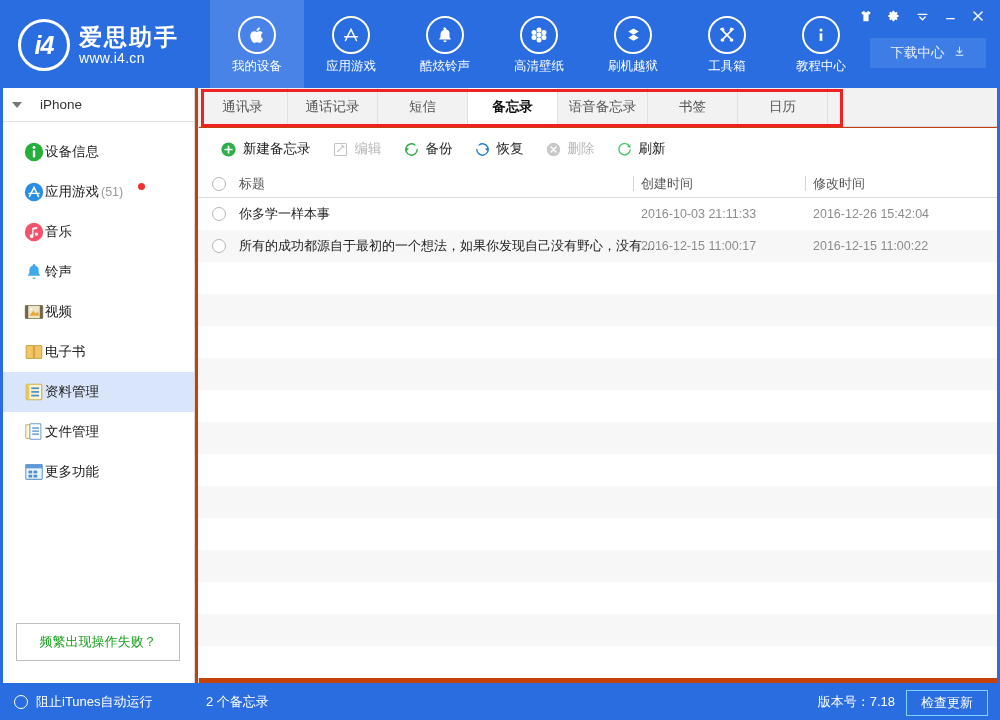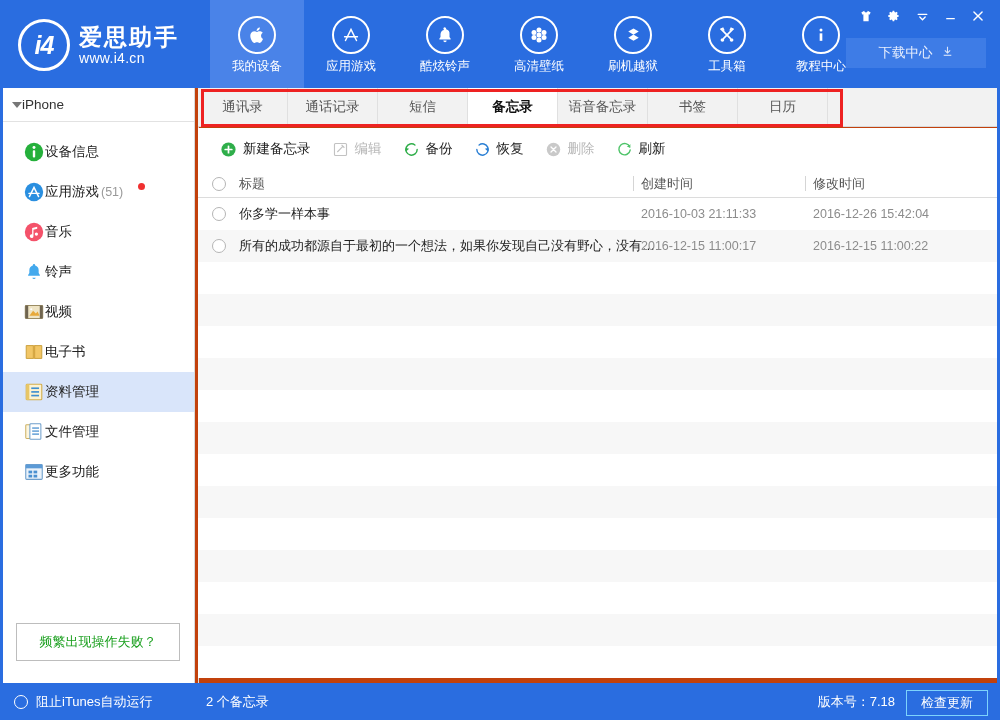--- a/index.html
+++ b/index.html
@@ -52,32 +52,32 @@
   .nav-label{color:#fff;font-size:12.5px;line-height:14px;}
 
   .wincontrols{position:absolute;right:8px;top:0;display:flex;align-items:center;height:32px;}
   .wc{
     width:28px;height:26px;display:flex;align-items:center;justify-content:center;
     color:#fff;cursor:pointer;
   }
   .wc svg{display:block;}
 
   .dl-center{
-    position:absolute;right:14px;top:38px;width:140px;height:30px;
+    position:absolute;right:14px;top:38px;width:116px;height:30px;
     background:#3e7ce6;color:#eaf0fd;font-size:13.5px;
     display:flex;align-items:center;justify-content:center;gap:8px;cursor:pointer;
   }
 
   
   .sidebar{
     position:absolute;left:-3px;top:88px;width:195px;height:595px;
     background:#fff;border-right:1px solid #d9d9d9;box-sizing:border-box;
   }
   .device-head{
-    height:33px;display:flex;align-items:center;gap:0;padding-left:12px;
+    height:33px;display:flex;align-items:center;gap:18px;padding-left:12px;
     border-bottom:1px solid #e2e2e2;cursor:pointer;
   }
   .caret{width:0;height:0;border-left:5px solid transparent;border-right:5px solid transparent;border-top:6px solid #777;}
   .device-name{font-size:13.5px;color:#333;}
 
   .side-list{padding-top:10px;}
   .side-item{
     height:40px;display:flex;align-items:center;padding-left:23px;
     cursor:pointer;position:relative;
   }

